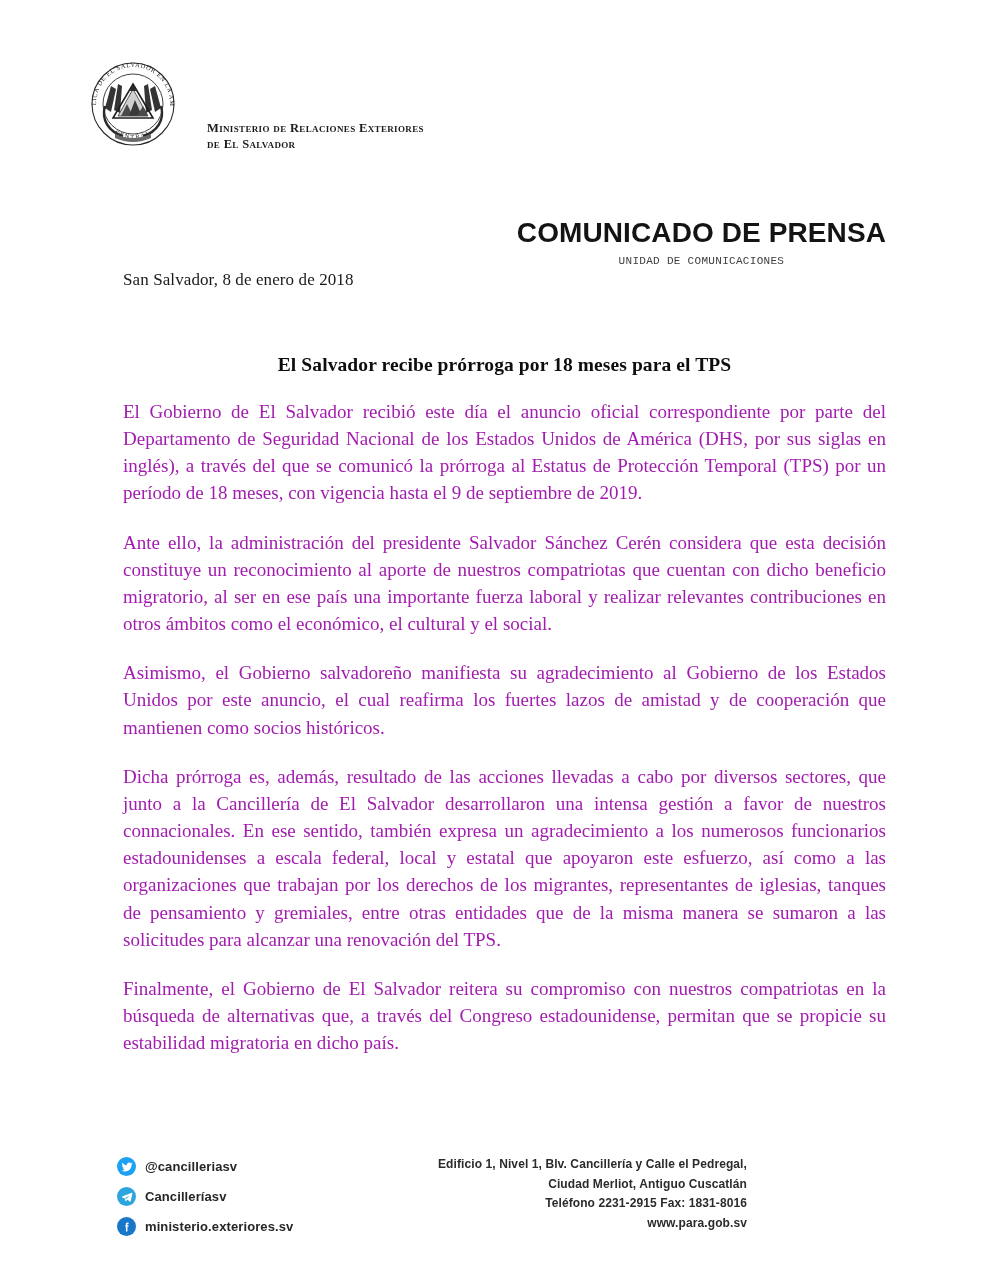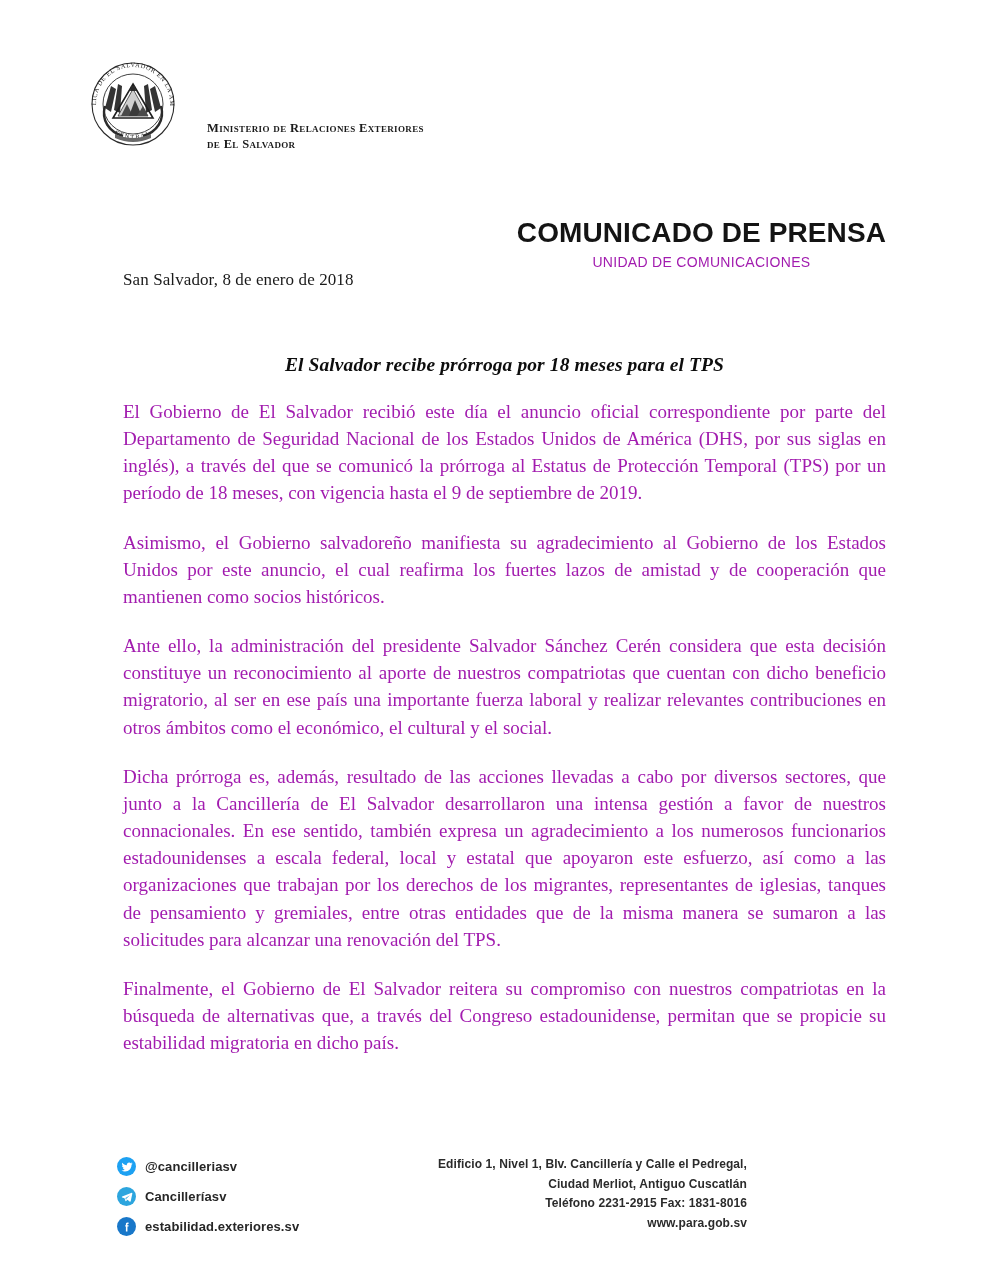--- a/index.html
+++ b/index.html
@@ -80,24 +80,24 @@
   .press-title {
     font-family: "Liberation Sans", "DejaVu Sans", sans-serif;
     font-size: 28px;
     font-weight: bold;
     letter-spacing: 0.1px;
     color: #141414;
     margin: 0;
     line-height: 1.1;
   }
   .press-subtitle {
-    font-family: Liberation Sans, sans-serif;
-    font-size: 14px;
+    font-family: Liberation Mono, monospace;
+    font-size: 11px;
     letter-spacing: 0.3px;
-    color: #a21caf;
+    color: #404040;
     margin: 6px 0 0 0;
     line-height: 1.1;
   }
 
   
   .doc-body {
     position: absolute;
     left: 123px; top: 270px;
     width: 763px;
   }
@@ -107,21 +107,20 @@
     margin: 0;
     letter-spacing: 0.1px;
   }
   .headline {
     font-size: 19.5px;
     font-weight: bold;
     text-align: center;
     margin: 64px 0 0 0;
     color: #0d0d0d;
     letter-spacing: 0.1px;
-    font-style: italic;
   }
   .para {
     font-size: 19px;
     line-height: 1.43;
     text-align: justify;
     text-justify: inter-word;
     margin: 22px 0 0 0;
     color: #a21caf;
   }
   .para:first-of-type { margin-top: 30px; }
@@ -223,22 +222,22 @@
 
 <div class="press-title-block">
   <h1 class="press-title">COMUNICADO DE PRENSA</h1>
   <div class="press-subtitle">UNIDAD DE COMUNICACIONES</div>
 </div>
 
 <div class="doc-body">
   <p class="dateline">San Salvador,  8 de enero de 2018</p>
   <h2 class="headline">El Salvador recibe prórroga por 18 meses para el TPS</h2>
   <p class="para">El Gobierno de El Salvador recibió este día el anuncio oficial correspondiente por parte del Departamento de Seguridad Nacional de los Estados Unidos de América (DHS, por sus siglas en inglés), a través del que se comunicó la prórroga al Estatus de Protección Temporal (TPS) por un período de 18 meses, con vigencia hasta el 9 de septiembre de 2019.</p>
+  <p class="para">Ante ello, la administración del presidente Salvador Sánchez Cerén considera que esta decisión constituye un reconocimiento al aporte de nuestros compatriotas que cuentan con dicho beneficio migratorio, al ser en ese país una importante fuerza laboral y realizar relevantes contribuciones en otros ámbitos como el económico, el cultural y el social.</p>
   <p class="para">Asimismo, el Gobierno salvadoreño manifiesta su agradecimiento al Gobierno de los Estados Unidos por este anuncio, el cual reafirma los fuertes lazos de amistad y de cooperación que mantienen como socios históricos.</p>
-  <p class="para">Ante ello, la administración del presidente Salvador Sánchez Cerén considera que esta decisión constituye un reconocimiento al aporte de nuestros compatriotas que cuentan con dicho beneficio migratorio, al ser en ese país una importante fuerza laboral y realizar relevantes contribuciones en otros ámbitos como el económico, el cultural y el social.</p>
   <p class="para">Dicha prórroga es, además, resultado de las acciones llevadas a cabo por diversos sectores, que junto a la Cancillería de El Salvador desarrollaron una intensa gestión a favor de nuestros connacionales. En ese sentido, también expresa un agradecimiento a los numerosos funcionarios estadounidenses a escala federal, local y estatal que apoyaron este esfuerzo, así como a las organizaciones que trabajan por los derechos de los migrantes, representantes de iglesias, tanques de pensamiento y gremiales, entre otras entidades que de la misma manera se sumaron a las solicitudes para alcanzar una renovación del TPS.</p>
   <p class="para">Finalmente, el Gobierno de El Salvador reitera su compromiso con nuestros compatriotas en la búsqueda de alternativas que, a través del Congreso estadounidense, permitan que se propicie su estabilidad migratoria en dicho país.</p>
 </div>
 
 <div class="footer">
 
   <ul class="social-list">
     <li class="social-item">
       <span class="social-icon" style="background:#1DA1F2;">
         <svg width="12" height="12" viewBox="0 0 24 24" aria-hidden="true">
@@ -254,21 +253,21 @@
         </svg>
       </span>
       <span class="social-label">Cancilleríasv</span>
     </li>
     <li class="social-item">
       <span class="social-icon" style="background:#1877C9;">
         <svg width="12" height="12" viewBox="0 0 24 24" aria-hidden="true">
           <path fill="#ffffff" d="M15.1 8.3h-2.3V6.8c0-.7.5-.9.8-.9h1.5V3.1h-2.1c-2.6 0-3.2 1.9-3.2 3.2v2h-1.4v2.9h1.4V21h3.1v-9.8h2.1l.1-2.9z"></path>
         </svg>
       </span>
-      <span class="social-label">estabilidad.exteriores.sv</span>
+      <span class="social-label">ministerio.exteriores.sv</span>
     </li>
   </ul>
 
   <div class="address-block">
     <span class="address-line">Edificio 1, Nivel 1, Blv. Cancillería y Calle el Pedregal,</span>
     <span class="address-line">Ciudad Merliot, Antiguo Cuscatlán</span>
     <span class="address-line">Teléfono 2231-2915  Fax: 1831-8016</span>
     <span class="address-line">www.para.gob.sv</span>
   </div>
 </div>

